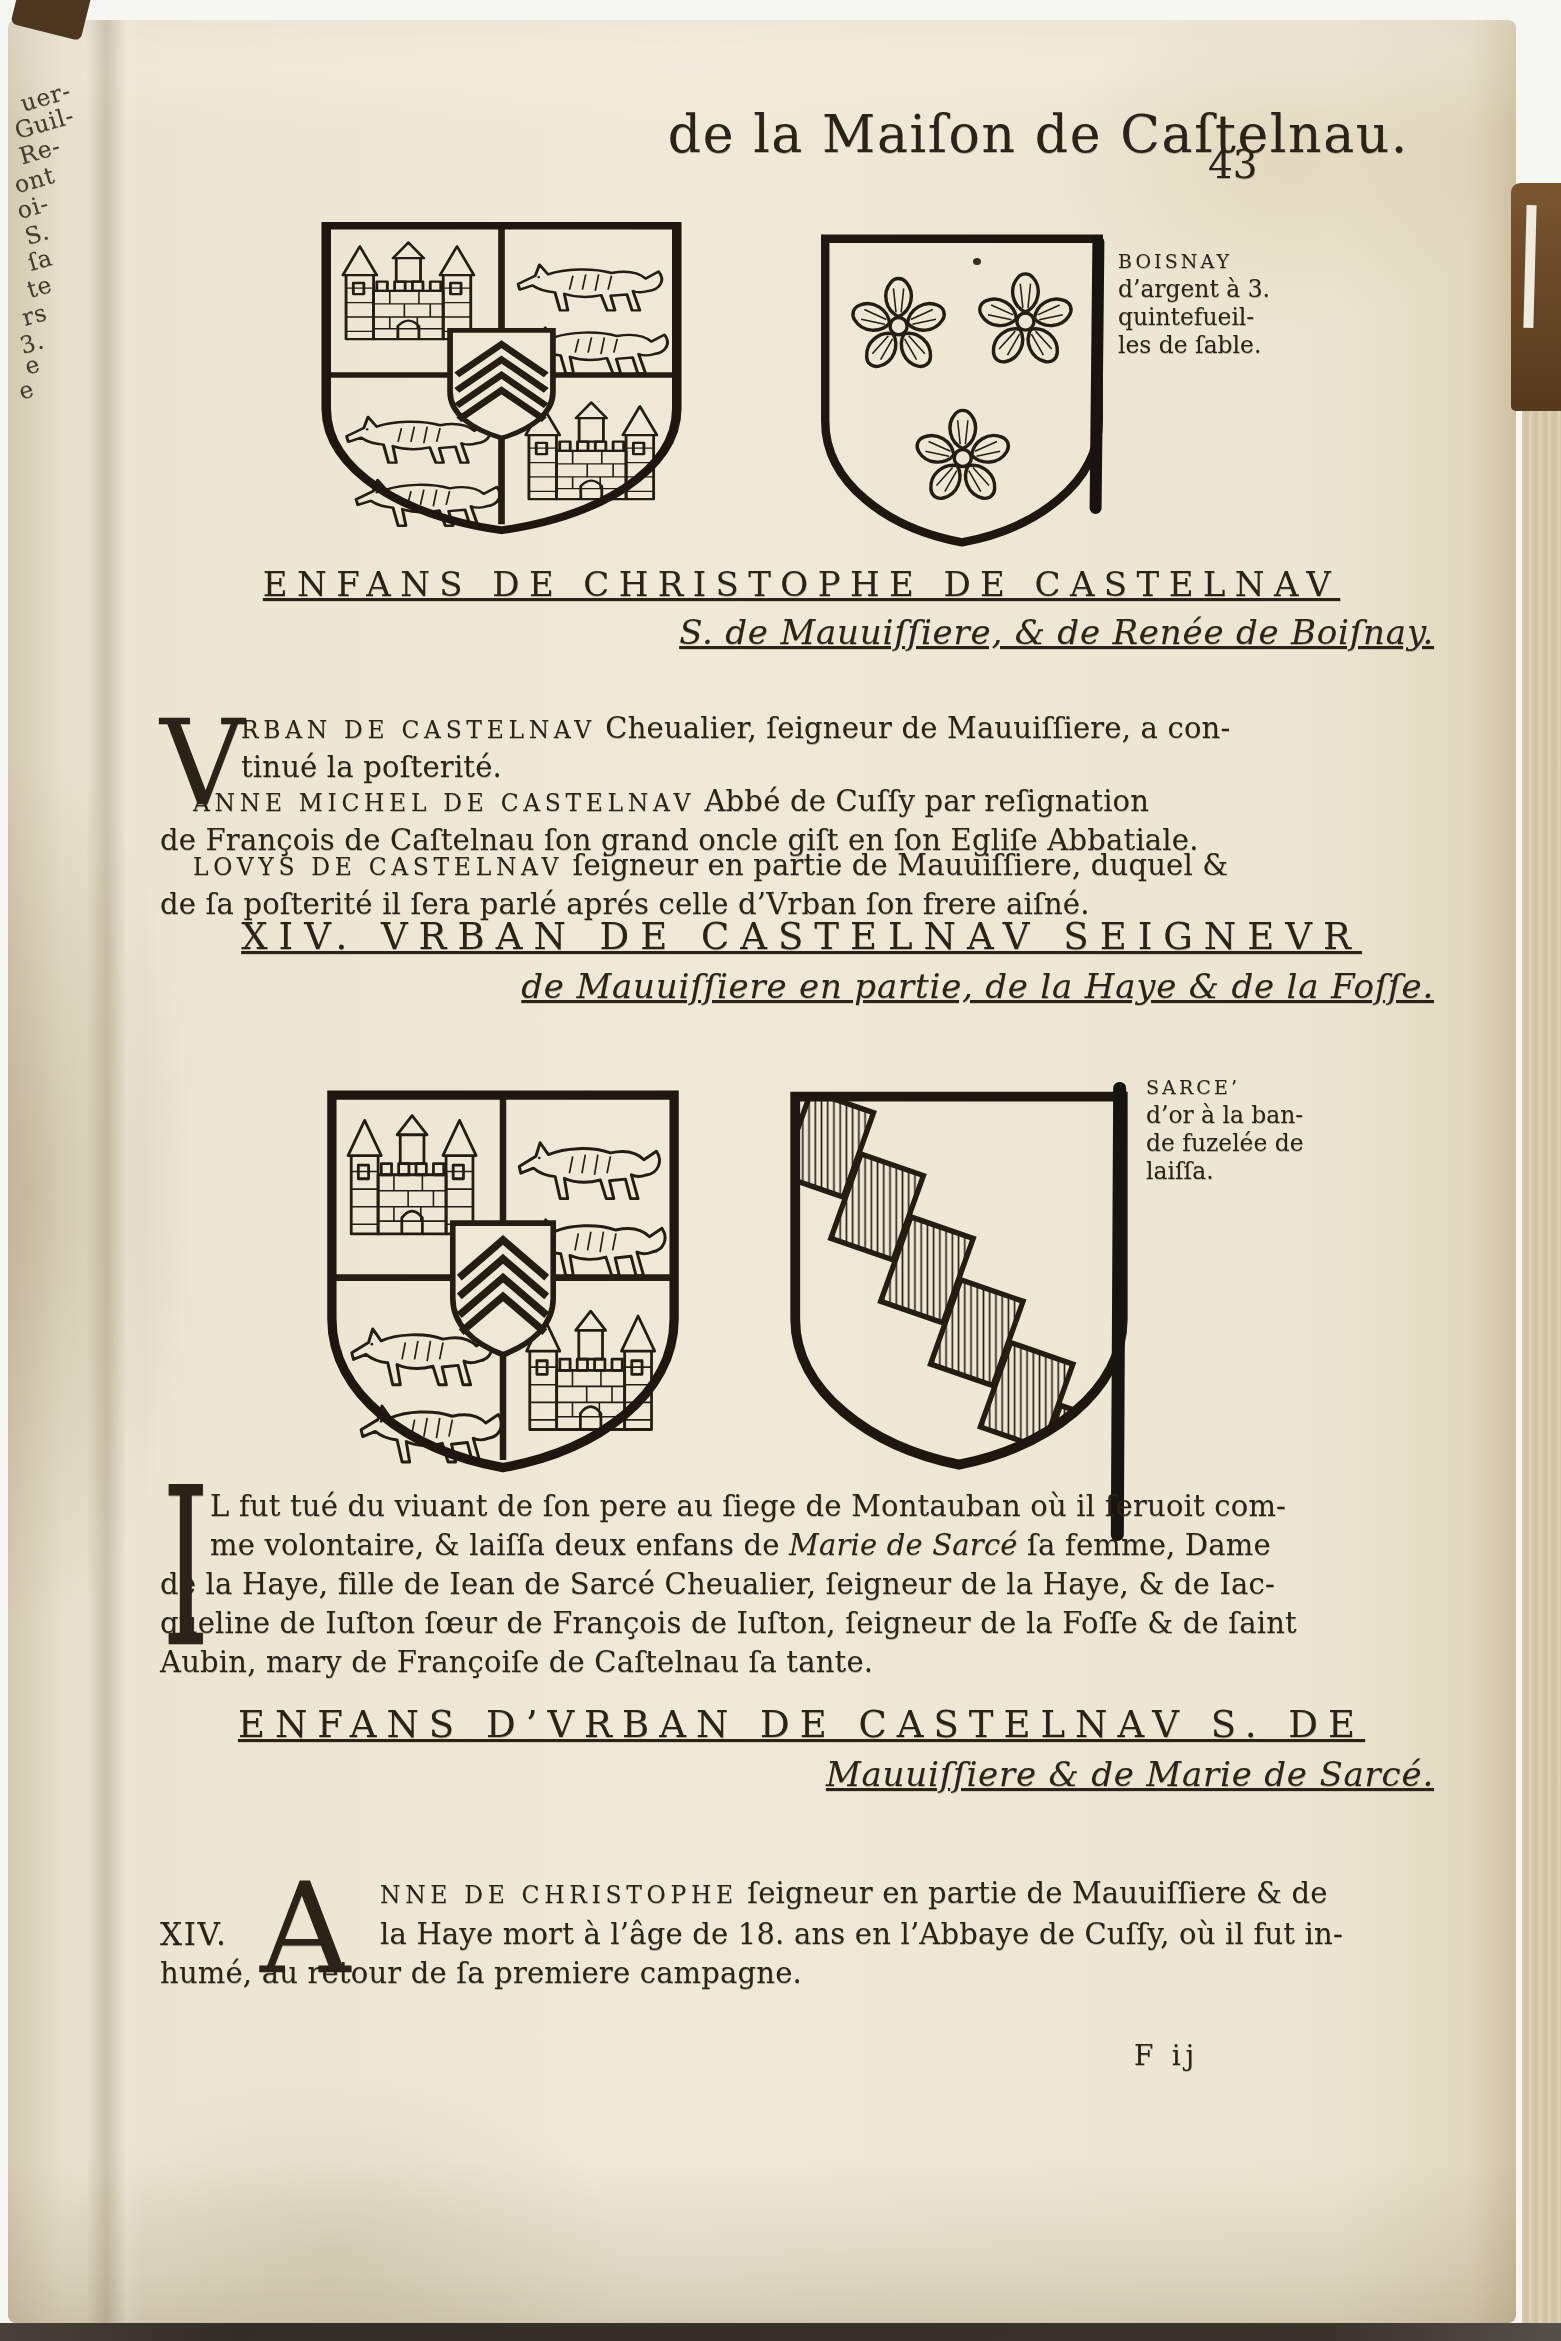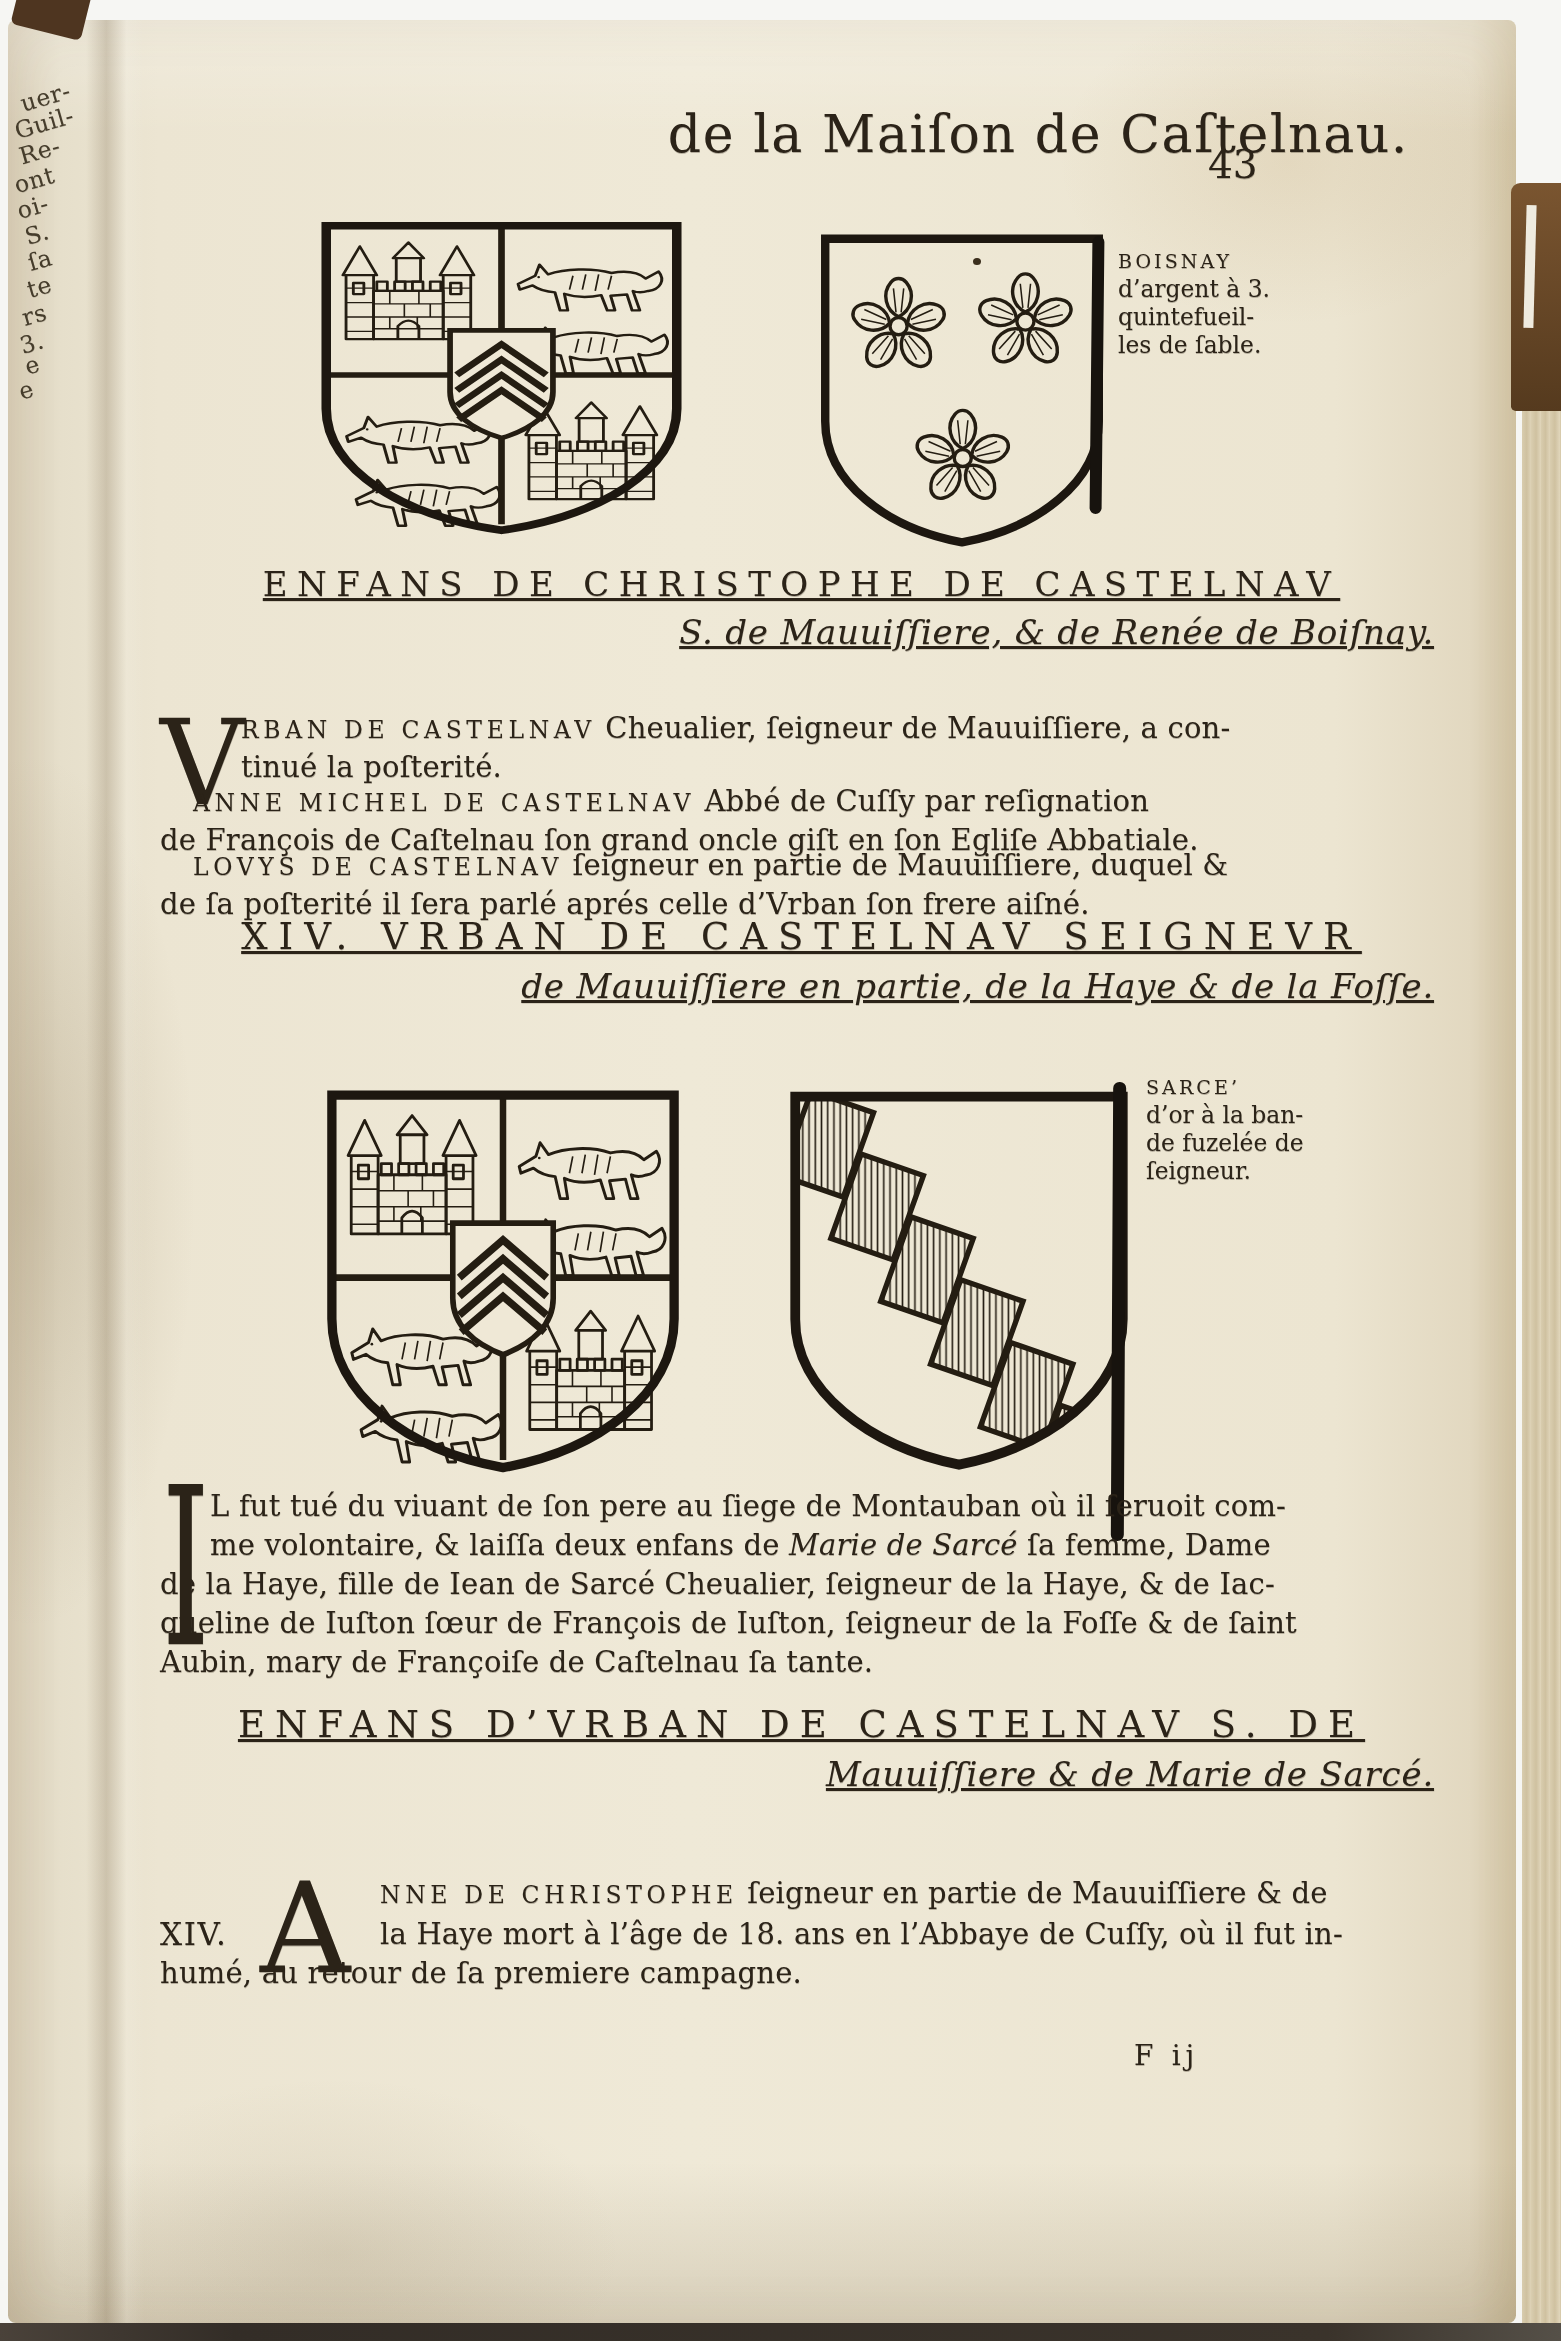--- a/index.html
+++ b/index.html
@@ -197,21 +197,21 @@
       <use href="#castelnauArms"></use>
     </svg>
   <svg class="shield" style="left:781px;top:1084px" width="356" height="395" viewBox="0 0 400 440" preserveAspectRatio="none">
       <use href="#sarceArms"></use>
     </svg>
   <div class="bar" style="left:1112px;top:1082px;width:13.3px;height:459px;transform:rotate(0.3deg)"></div>
   <div class="note" style="left:1146px;top:1073px">
     <div class="cap">SARCE’</div>
     <div>d’or à la ban-</div>
     <div>de fuzelée de</div>
-    <div>ſeigneur.</div>
+    <div>laiſſa.</div>
   </div>
 
   <p class="para wide" style="top:1458px"><span class="dropcap dc-i"><i>I</i></span><span>L fut tué du viuant de ſon pere au ſiege de Montauban où il ſeruoit com-
 me volontaire, &amp; laiſſa deux enfans de </span><span class="em">Marie de Sarcé</span><span> ſa femme, Dame
 de la Haye, fille de Iean de Sarcé Cheualier, ſeigneur de la Haye, &amp; de Iac-
 queline de Iuſton ſœur de François de Iuſton, ſeigneur de la Foſſe &amp; de ſaint
 Aubin, mary de Françoiſe de Caſtelnau ſa tante.</span></p>
 
   <div class="hblock h3" style="top:1703px">
     <div class="hcaps">ENFANS D’VRBAN DE CASTELNAV S. DE</div>

